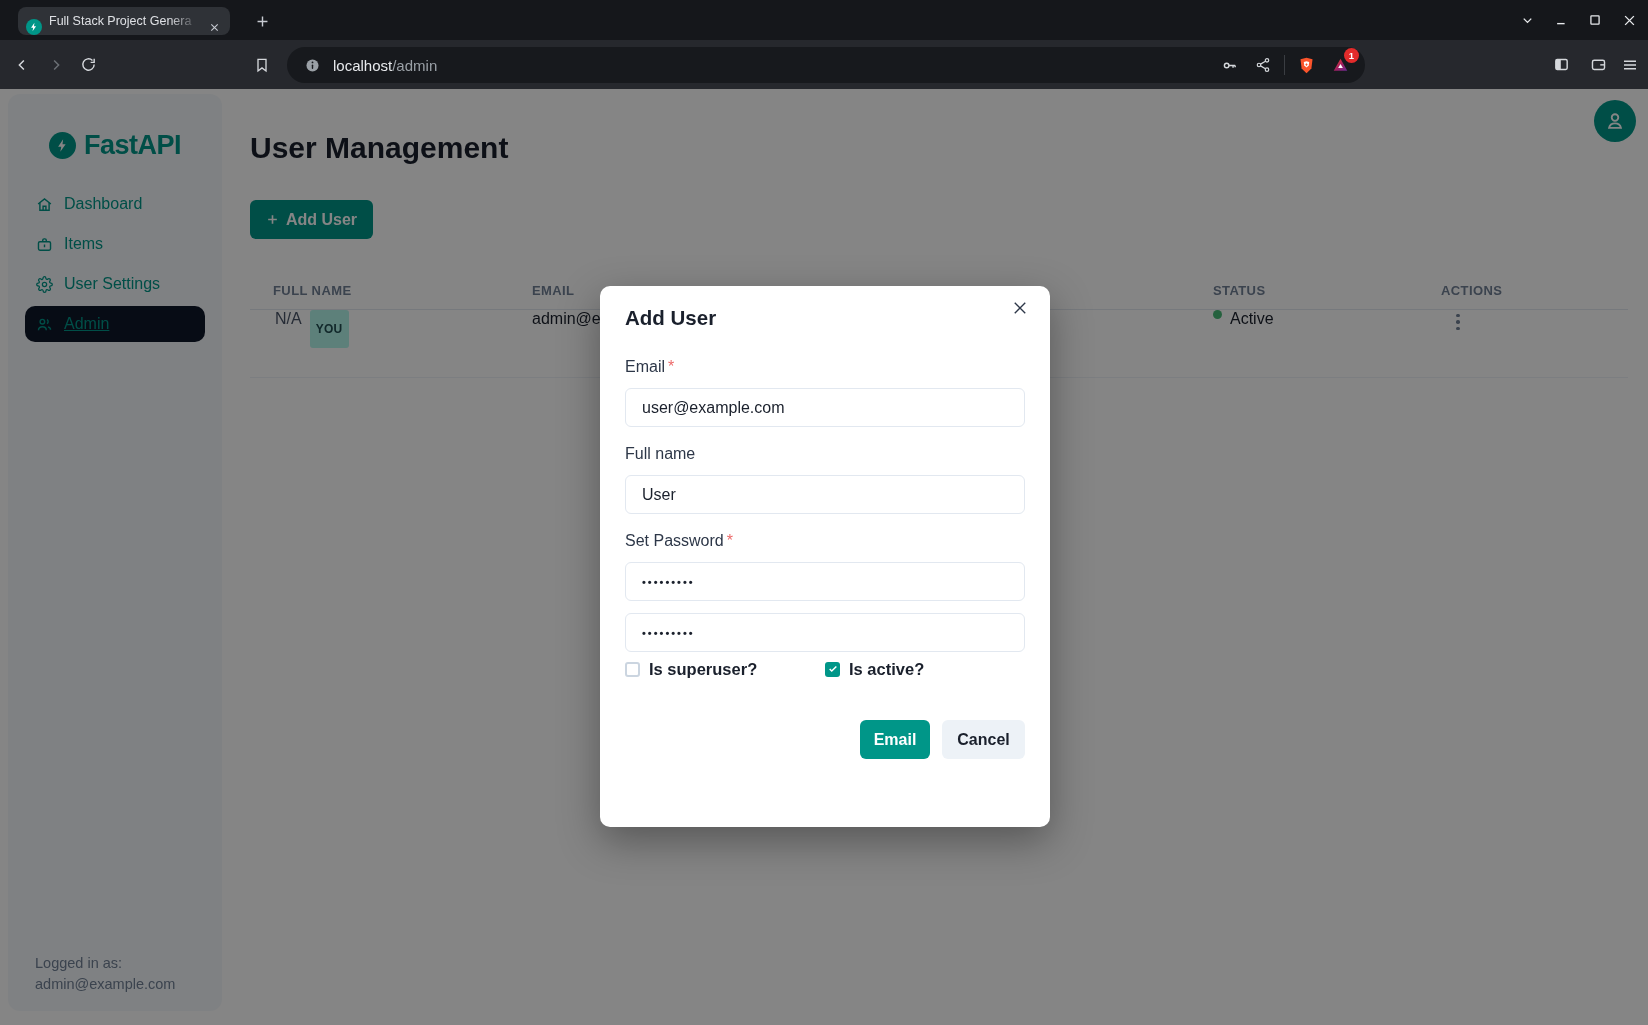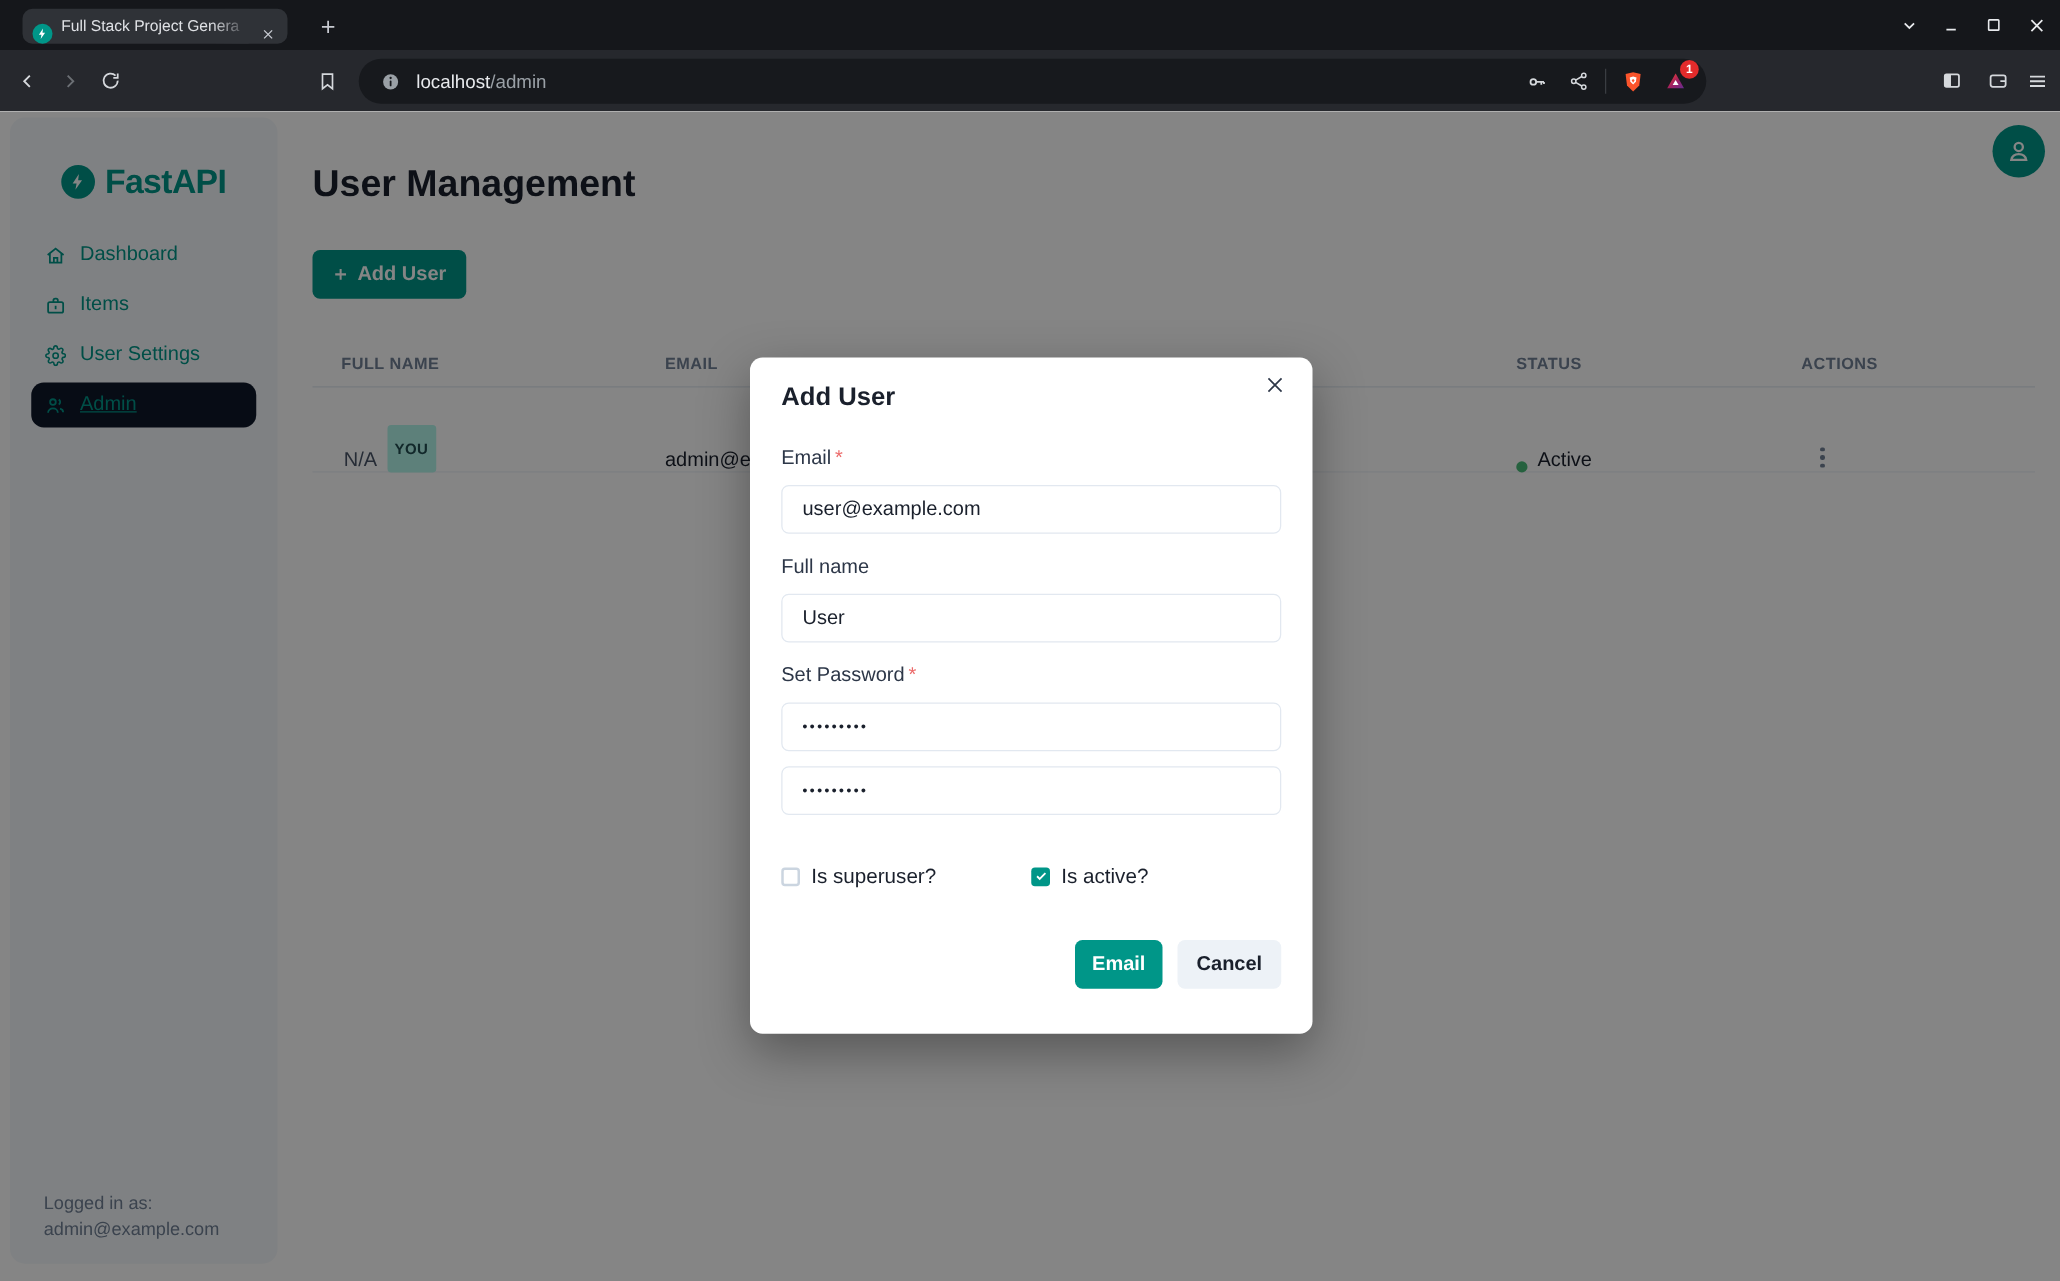--- a/index.html
+++ b/index.html
@@ -61,21 +61,21 @@
             align-items:center;justify-content:center;gap:7px;}
   .add-user-btn svg{width:13px;height:13px;}
   .avatar{position:absolute;left:1594px;top:11px;width:42px;height:42px;border-radius:50%;
           background:#009688;display:flex;align-items:center;justify-content:center;}
   .avatar svg{width:22px;height:22px;}
 
   .table{position:absolute;left:250px;right:20px;top:186px;}
   .thead{position:relative;height:35px;border-bottom:1px solid #E2E8F0;}
   .th{position:absolute;top:8px;font-size:13px;font-weight:bold;color:#718096;letter-spacing:0.4px;}
   .trow{position:relative;height:68px;border-bottom:1px solid #EDF2F7;}
-  .td{position:absolute;top:0;height:68px;display:flex;align-items:flex-end;font-size:16px;color:#1A202C;}
+  .td{position:absolute;top:0;height:68px;display:flex;align-items:flex-start;font-size:16px;color:#1A202C;}
   .name-cell{color:#4A5568;gap:8px;}
   .you-badge{background:#B2F5EA;color:#234E52;font-size:12px;font-weight:bold;border-radius:3px;
              padding:12px 6px;letter-spacing:0.3px;}
   .status-dot{width:9px;height:9px;border-radius:50%;background:#48BB78;margin-right:8px;}
   .kebab{display:flex;flex-direction:column;gap:3px;align-items:center;width:24px;height:24px;
          justify-content:center;}
   .kebab i{width:3.5px;height:3.5px;border-radius:50%;background:#718096;}
 
   .overlay{position:absolute;inset:0;background:rgba(0,0,0,0.48);}
 
@@ -85,21 +85,21 @@
   .modal-title{margin-top:20px;font-size:20.5px;font-weight:bold;color:#1A202C;line-height:24px;}
   .modal-close{position:absolute;top:7px;left:405px;width:30px;height:30px;display:flex;
                align-items:center;justify-content:center;color:#2D3748;}
   .field-label{margin-top:18px;font-size:16px;color:#2D3748;line-height:18px;}
   .field-label.first{margin-top:28px;}
   .req{color:#EC6A6A;margin-left:3px;}
   .field-input{display:block;margin-top:12px;width:100%;height:39px;border:1px solid #E2E8F0;
          border-radius:6px;padding:0 16px;font-size:16px;color:#1A202C;outline:none;
          font-family:"Liberation Sans",sans-serif;background:#fff;}
   .field-input.masked{font-size:11px;font-weight:bold;letter-spacing:2px;}
-  .cb-row{margin-top:40px;display:flex;align-items:center;height:18px;}
+  .cb-row{margin-top:8px;display:flex;align-items:center;height:18px;font-weight:bold;}
   .cb-group{display:flex;align-items:center;gap:9px;}
   .cb-group.first{width:200px;}
   .cb{width:15px;height:15px;border-radius:3px;border:2px solid #CBD5E0;background:#fff;flex:none;}
   .cb.checked{border:none;background:#009688;display:flex;align-items:center;justify-content:center;}
   .cb.checked svg{width:10px;height:10px;}
   .cb-label{font-size:16.5px;color:#1A202C;}
   .modal-actions{margin-top:42px;display:flex;justify-content:flex-end;gap:12px;}
   .btn{height:39px;border-radius:6px;font-size:16px;font-weight:bold;display:flex;
        align-items:center;justify-content:center;font-family:inherit;border:none;}
   .btn-save{width:70px;background:#009688;color:#fff;}

